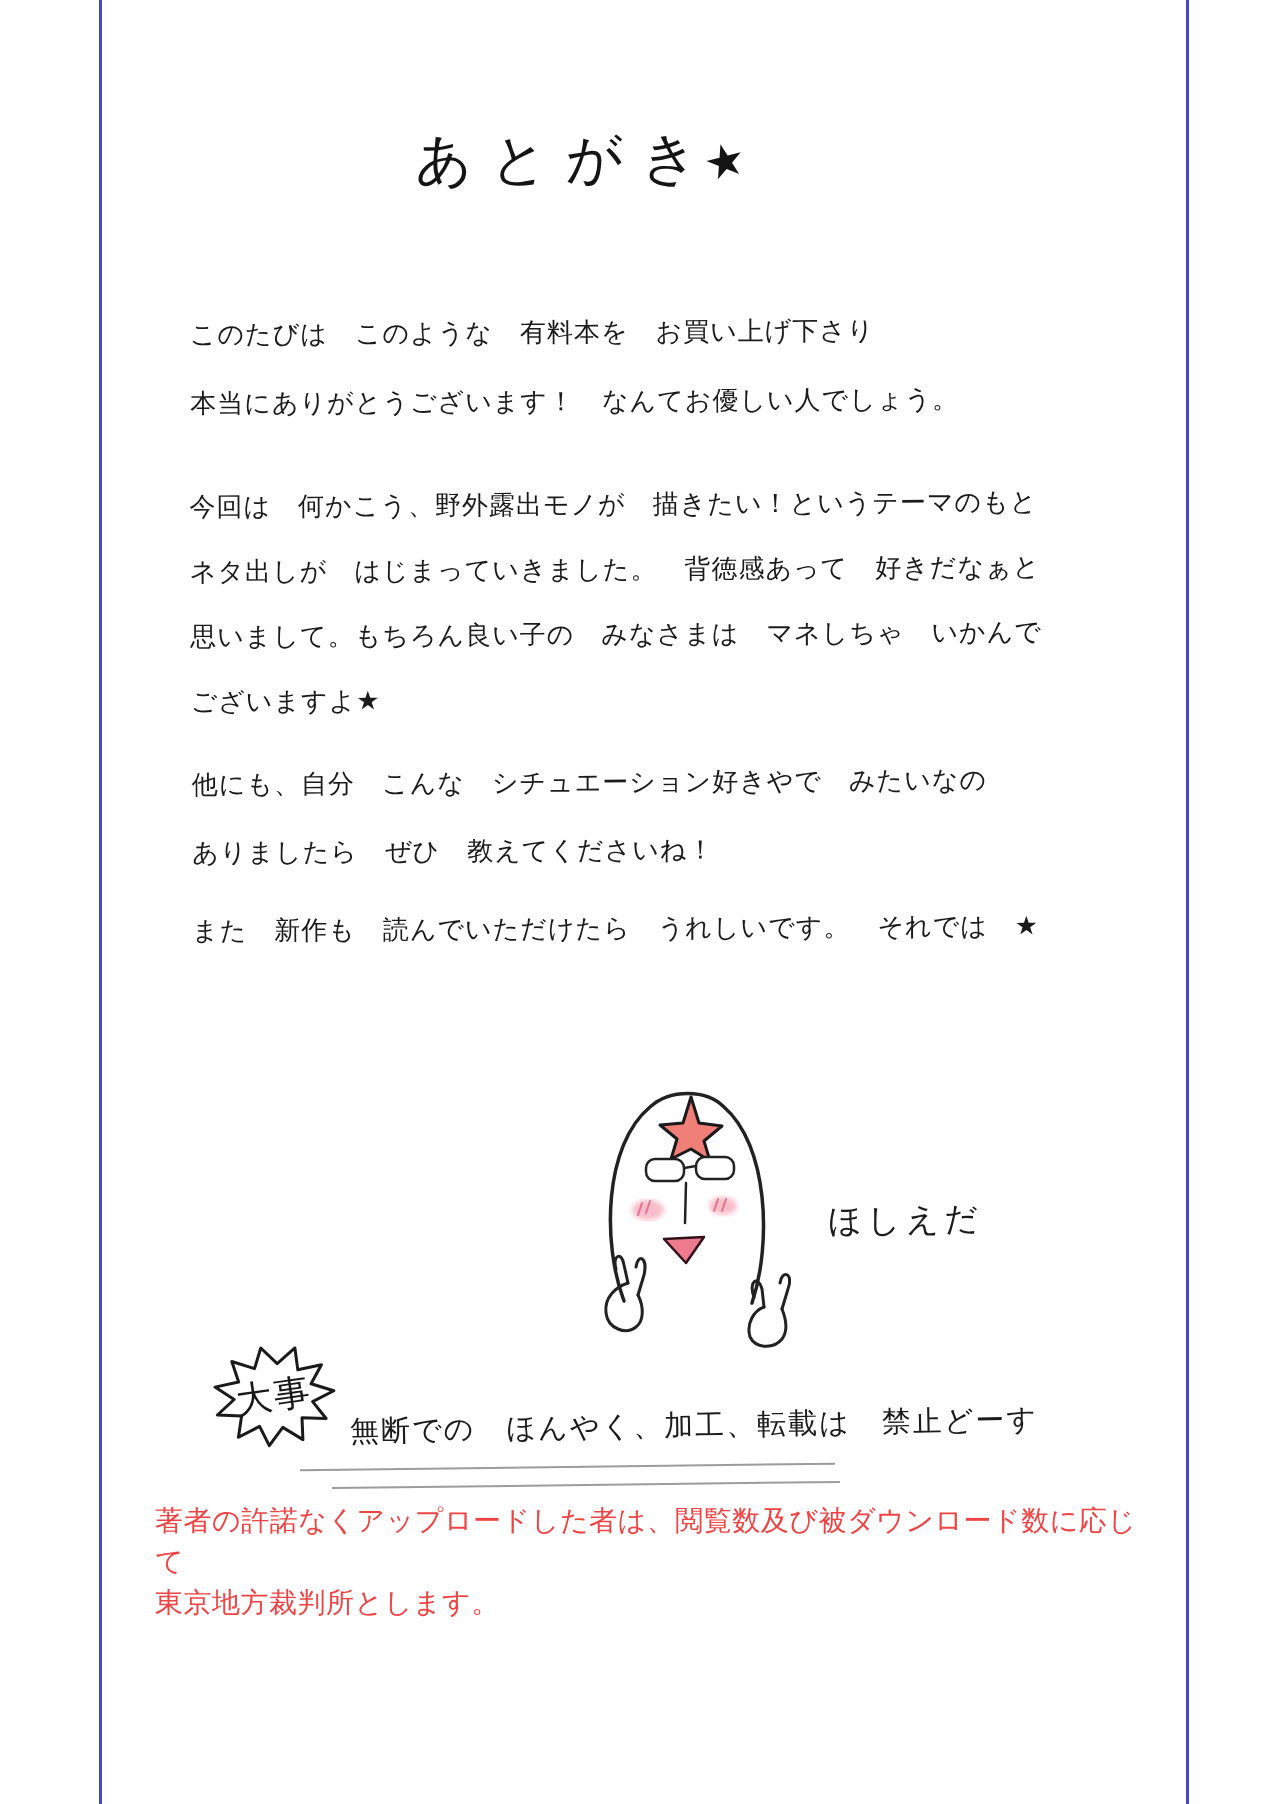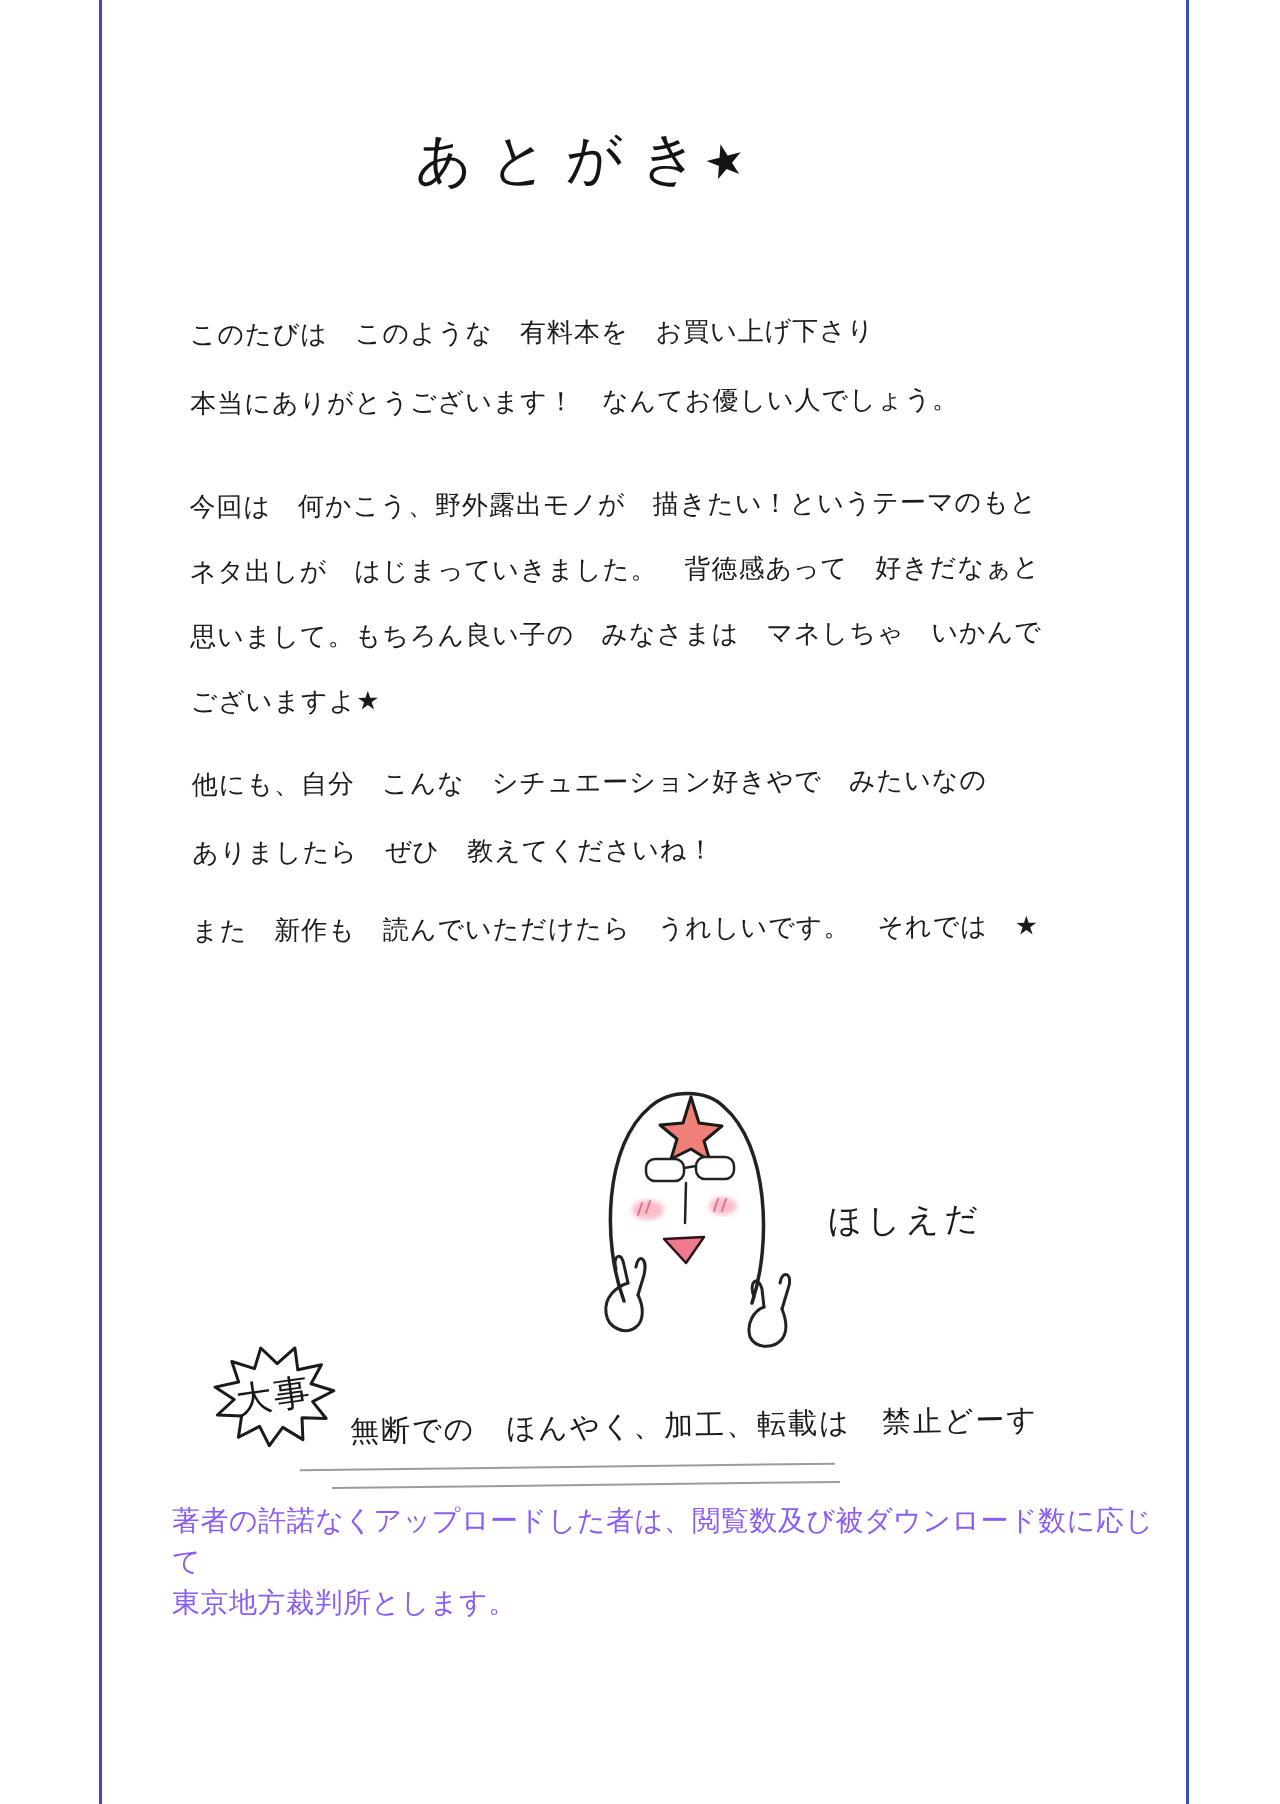--- a/index.html
+++ b/index.html
@@ -50,22 +50,22 @@
   }
   .notice{
     position:absolute;left:350px;top:1406px;
     font-size:29px;letter-spacing:2px;color:#1b1b1b;
     white-space:nowrap;transform:rotate(-1deg);
   }
   .underline{position:absolute;height:0;border-top:2px solid #9c9c9c;transform:rotate(-0.7deg);}
   .ul1{left:300px;top:1466px;width:535px;}
   .ul2{left:332px;top:1484px;width:508px;}
   .legal{
-    position:absolute;left:172px;top:1500px;width:1010px;
-    font-size:28px;line-height:41px;color:#8b5cf6;
+    position:absolute;left:155px;top:1500px;width:1010px;
+    font-size:28px;line-height:41px;color:#ef4444;
     font-family:"Liberation Sans",sans-serif;
     letter-spacing:0.5px;
   }
 </style>
 </head>
 <body>
 
 <div class="page">
 
   <div class="vline" style="left: 99px; background: rgb(65, 72, 193);"></div>

